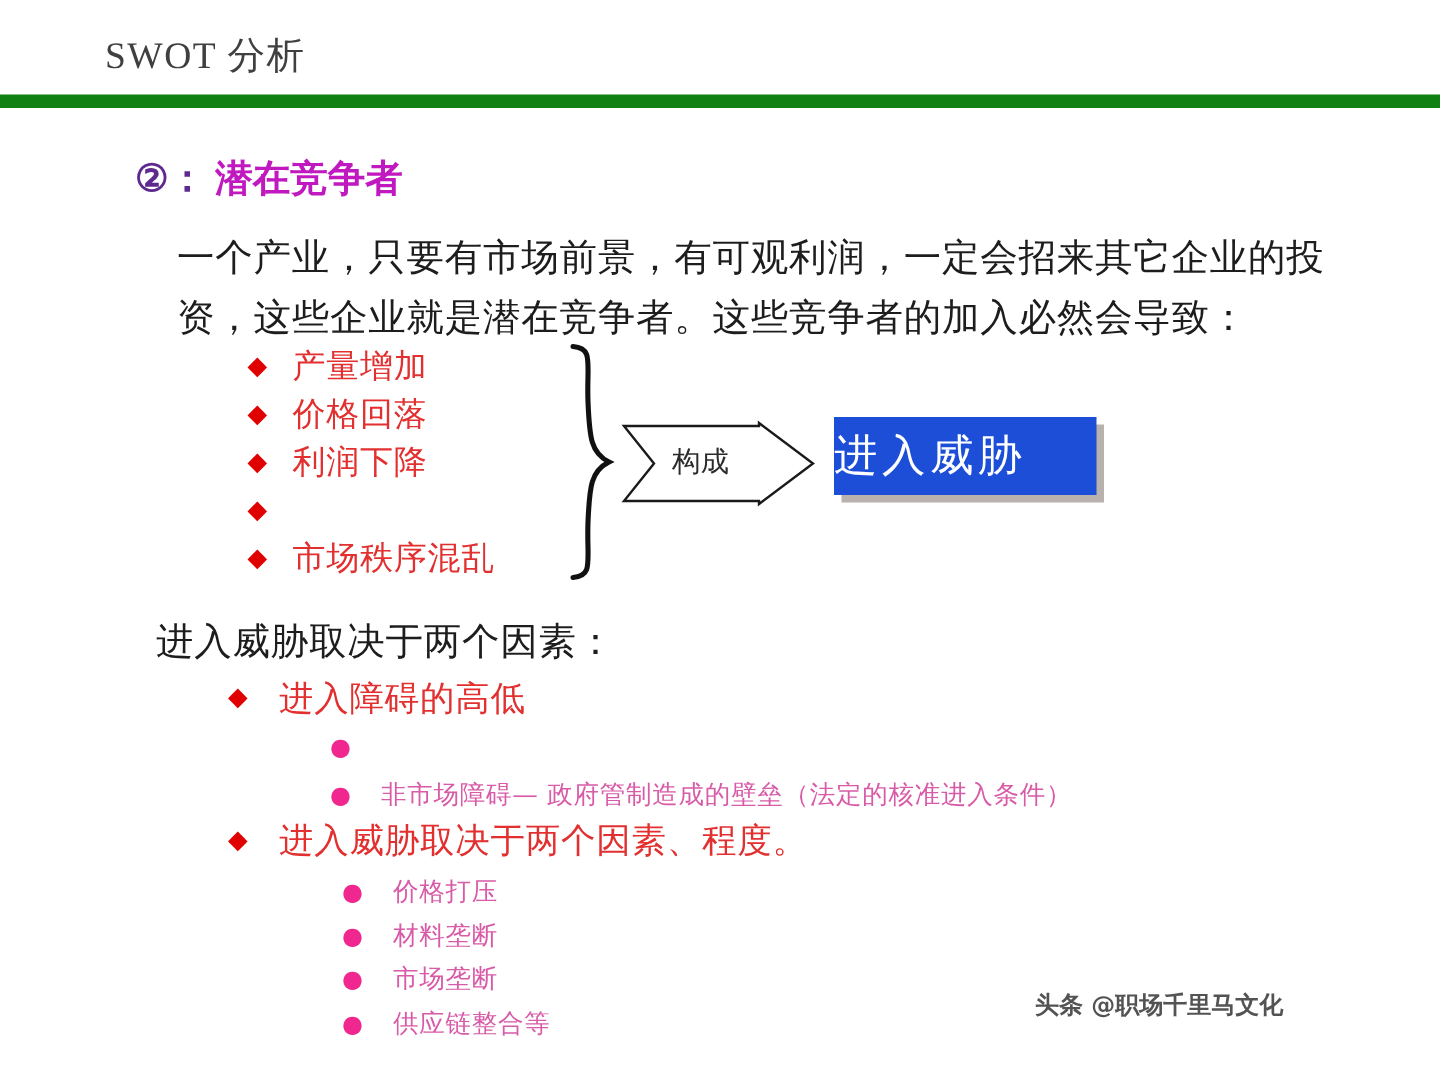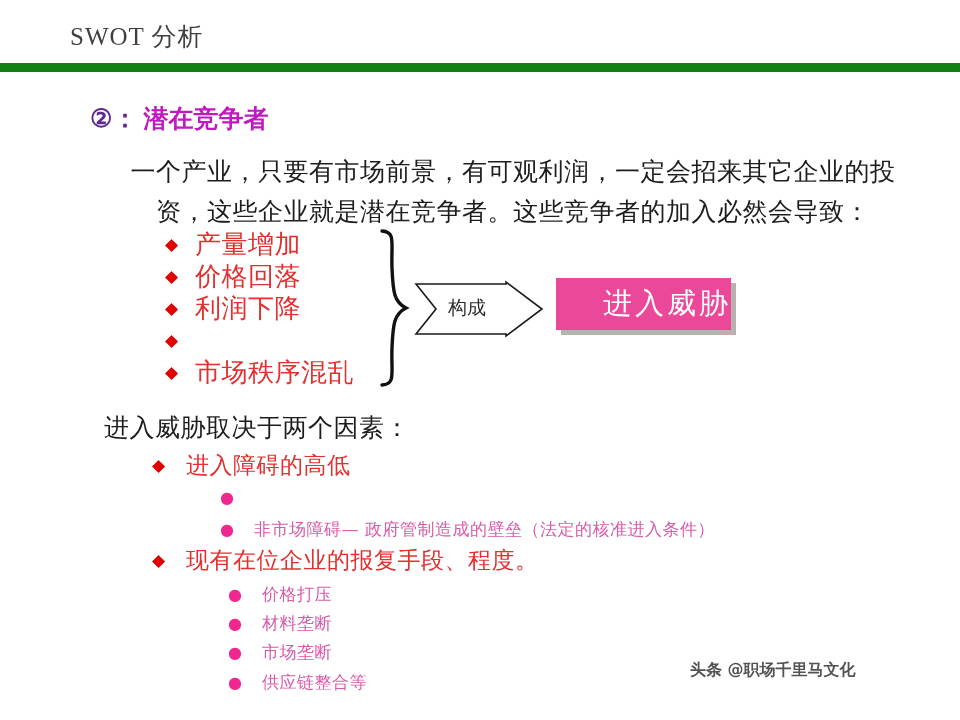--- a/index.html
+++ b/index.html
@@ -58,21 +58,20 @@
   
   #intro-paragraph {
     position: absolute;
     left: 118px;
     top: 152px;
     width: 790px;
     font-size: 25px;
     line-height: 40px;
     color: #1d1d1d;
     letter-spacing: 0.5px;
-    text-align: center;
   }
 
   
   #consequence-list {
     position: absolute;
     left: 165px;
     top: 228px;
     width: 240px;
   }
   #consequence-list .row {
@@ -82,21 +81,21 @@
   }
   #consequence-list .dia {
     color: #e00000;
     font-size: 17px;
     line-height: 1;
     width: 30px;
     flex: 0 0 30px;
   }
   #consequence-list .lbl {
     color: #e23030;
-    font-size: 26px;
+    font-size: 22px;
     white-space: nowrap;
     letter-spacing: 0.5px;
   }
 
   
   #brace {
     position: absolute;
     left: 378px;
     top: 228px;
     width: 34px;
@@ -128,24 +127,24 @@
     width: 175px;
     height: 52px;
     background: #b9b1ae;
   }
   #result-box {
     position: absolute;
     left: 556px;
     top: 278px;
     width: 175px;
     height: 52px;
-    background: #ec4899;
+    background: #1d4ed8;
     display: flex;
     align-items: center;
-    justify-content: flex-end;
+    justify-content: flex-start;
   }
   #result-box-label {
     color: #ffffff;
     font-size: 29px;
     letter-spacing: 3px;
     white-space: nowrap;
   }
 
   
   #factors-heading {
@@ -274,21 +273,21 @@
 <div class="sub-row" id="sub-1-1">
   <span class="dot">●</span>
 </div>
 <div class="sub-row" id="sub-1-2">
   <span class="dot">●</span>
   <span class="lbl">非市场障碍—  政府管制造成的壁垒（法定的核准进入条件）</span>
 </div>
 
 <div class="factor-row" id="factor-2">
   <span class="dia">◆</span>
-  <span class="lbl">现有在位企业的报复手段、程度。</span>
+  <span class="lbl">进入威胁取决于两个因素、程度。</span>
 </div>
 <div class="sub-row" id="sub-2-1">
   <span class="dot">●</span>
   <span class="lbl">价格打压</span>
 </div>
 <div class="sub-row" id="sub-2-2">
   <span class="dot">●</span>
   <span class="lbl">材料垄断</span>
 </div>
 <div class="sub-row" id="sub-2-3">

